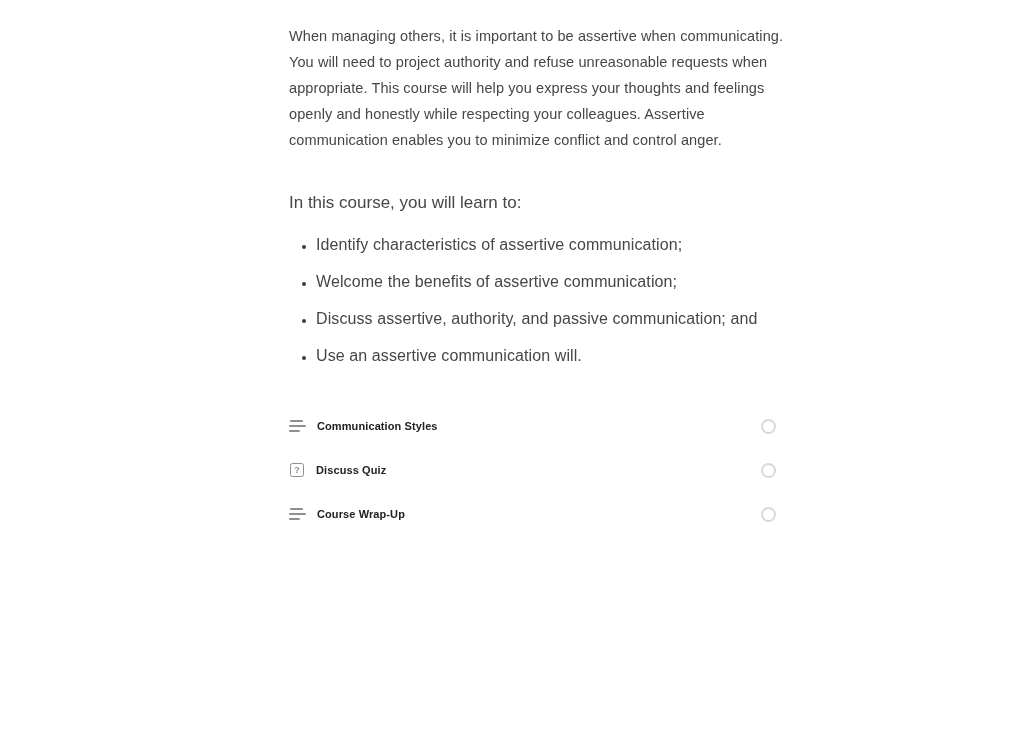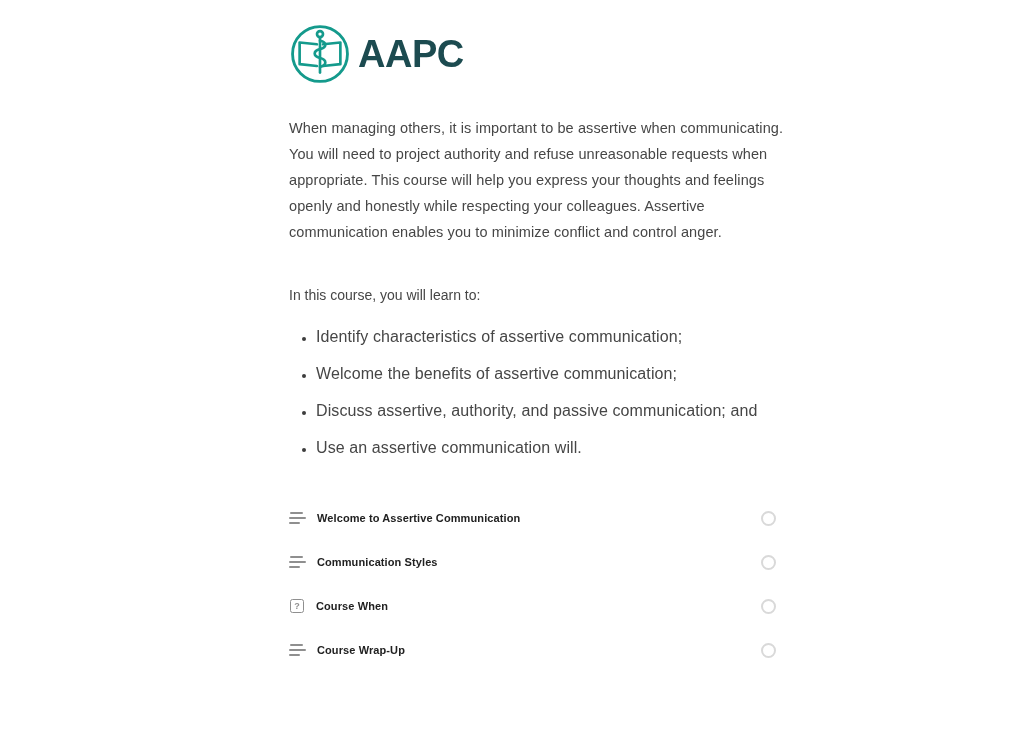--- a/index.html
+++ b/index.html
@@ -18,21 +18,21 @@
     margin-left: 7px; font-size: 38px; font-weight: 800;
     letter-spacing: -0.5px; color: #1c4b50;
     font-family: "Liberation Sans", sans-serif;
   }
 
   
   .intro {
     width: 512px; font-size: 14.5px; line-height: 26px;
     letter-spacing: 0.1px; margin-bottom: 28px; color: #464646;
   }
-  .learn { width: 512px; font-size: 14px; line-height: 26px; color: #464646; margin-top: 37px; }
+  .learn { width: 512px; font-size: 17px; line-height: 26px; color: #464646; margin-top: 37px; }
   .objectives {
     margin: 16px 0 0 0; padding-left: 27px; width: 490px;
     list-style: disc;
   }
   .objectives li {
     font-size: 16px; line-height: 26px; letter-spacing: 0.1px;
     margin-bottom: 11px; color: #464646;
   }
   .objectives li::marker { color: #3d3d3d; font-size: 12px; }
 
@@ -67,69 +67,49 @@
     display: flex; align-items: center; justify-content: center;
     font-size: 9px; font-weight: 700; color: #8f8f8f; flex: 0 0 auto;
     margin-left: 1px; margin-right: 1px;
   }
 </style>
 </head>
 <body>
 
 <div class="page">
 
-  <header class="logo">
-    <svg class="logo-mark" viewBox="0 0 70 70" fill="none" stroke="#149a8c" stroke-width="3" stroke-linecap="round" stroke-linejoin="round">
-      <circle cx="35" cy="35" r="31" stroke-width="3.2"></circle>
-      <path d="M31.5 24 L12 22 L12 46.5 L31.5 48.5"></path>
-      <path d="M38.5 24 L58 22 L58 46.5 L38.5 48.5"></path>
-      <circle cx="35" cy="12.5" r="3.4"></circle>
-      <path d="M35 16.5 L35 56"></path>
-      <path d="M35 20 C43 21.5 43 27.5 35 29.5 C27 31.5 27 37.5 35 39.5 C43 41.5 43 47.5 35 49.5"></path>
-    </svg>
-    <span class="logo-word">AAPC</span>
-  </header>
 
   <p class="intro">When managing others, it is important to be assertive when communicating. You will need to project authority and refuse unreasonable requests when appropriate. This course will help you express your thoughts and feelings openly and honestly while respecting your colleagues. Assertive communication enables you to minimize conflict and control anger.</p>
 
   <p class="learn">In this course, you will learn to:</p>
 
   <ul class="objectives">
     <li>Identify characteristics of assertive communication;</li>
     <li>Welcome the benefits of assertive communication;</li>
     <li>Discuss assertive, authority, and passive communication; and</li>
     <li>Use an assertive communication will.</li>
   </ul>
 
   <div class="modules">
 
-    <div class="module-row">
-      <span class="icon-lines">
-          <i></i>
-          <i></i>
-          <i></i>
-        </span>
-      <span class="module-title">Welcome to Assertive Communication</span>
-      <span class="progress-circle"></span>
-    </div>
 
 
     <div class="module-row">
       <span class="icon-lines">
           <i></i>
           <i></i>
           <i></i>
         </span>
       <span class="module-title">Communication Styles</span>
       <span class="progress-circle"></span>
     </div>
 
     <div class="module-row">
       <span class="icon-quiz">?</span>
-      <span class="module-title">Course When</span>
+      <span class="module-title">Discuss Quiz</span>
       <span class="progress-circle"></span>
     </div>
 
     <div class="module-row">
       <span class="icon-lines">
           <i></i>
           <i></i>
           <i></i>
         </span>
       <span class="module-title">Course Wrap-Up</span>

